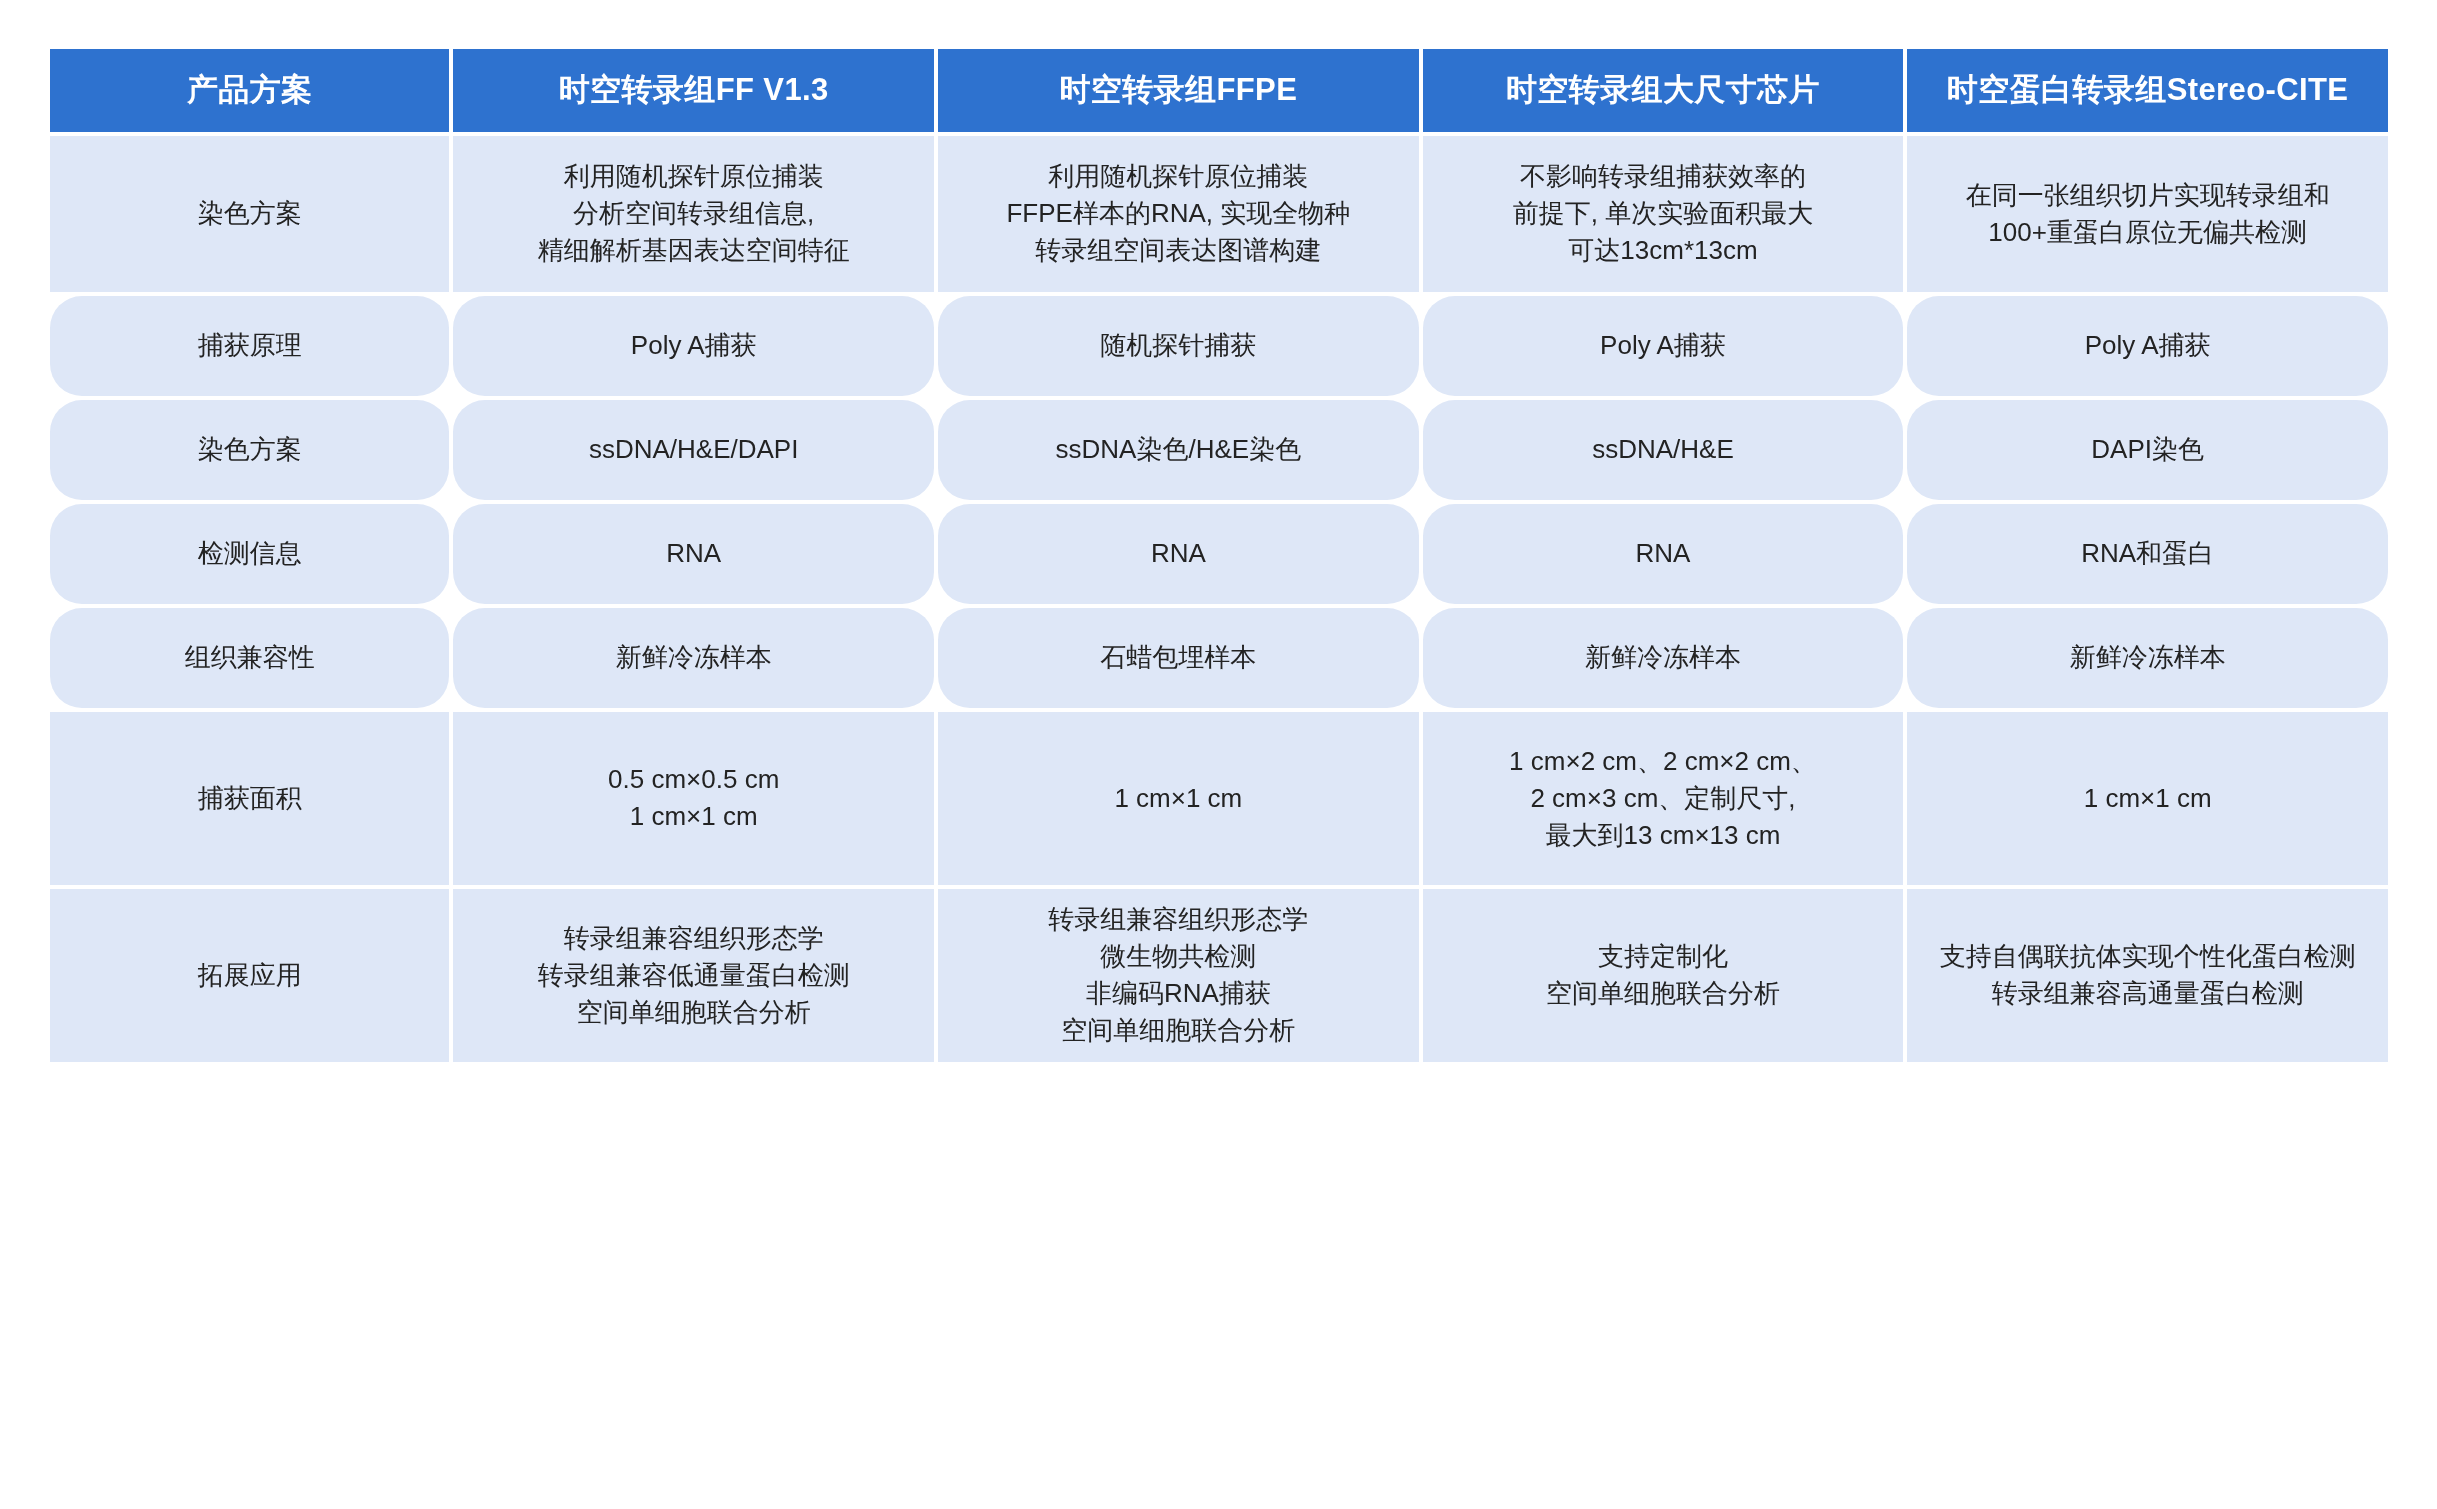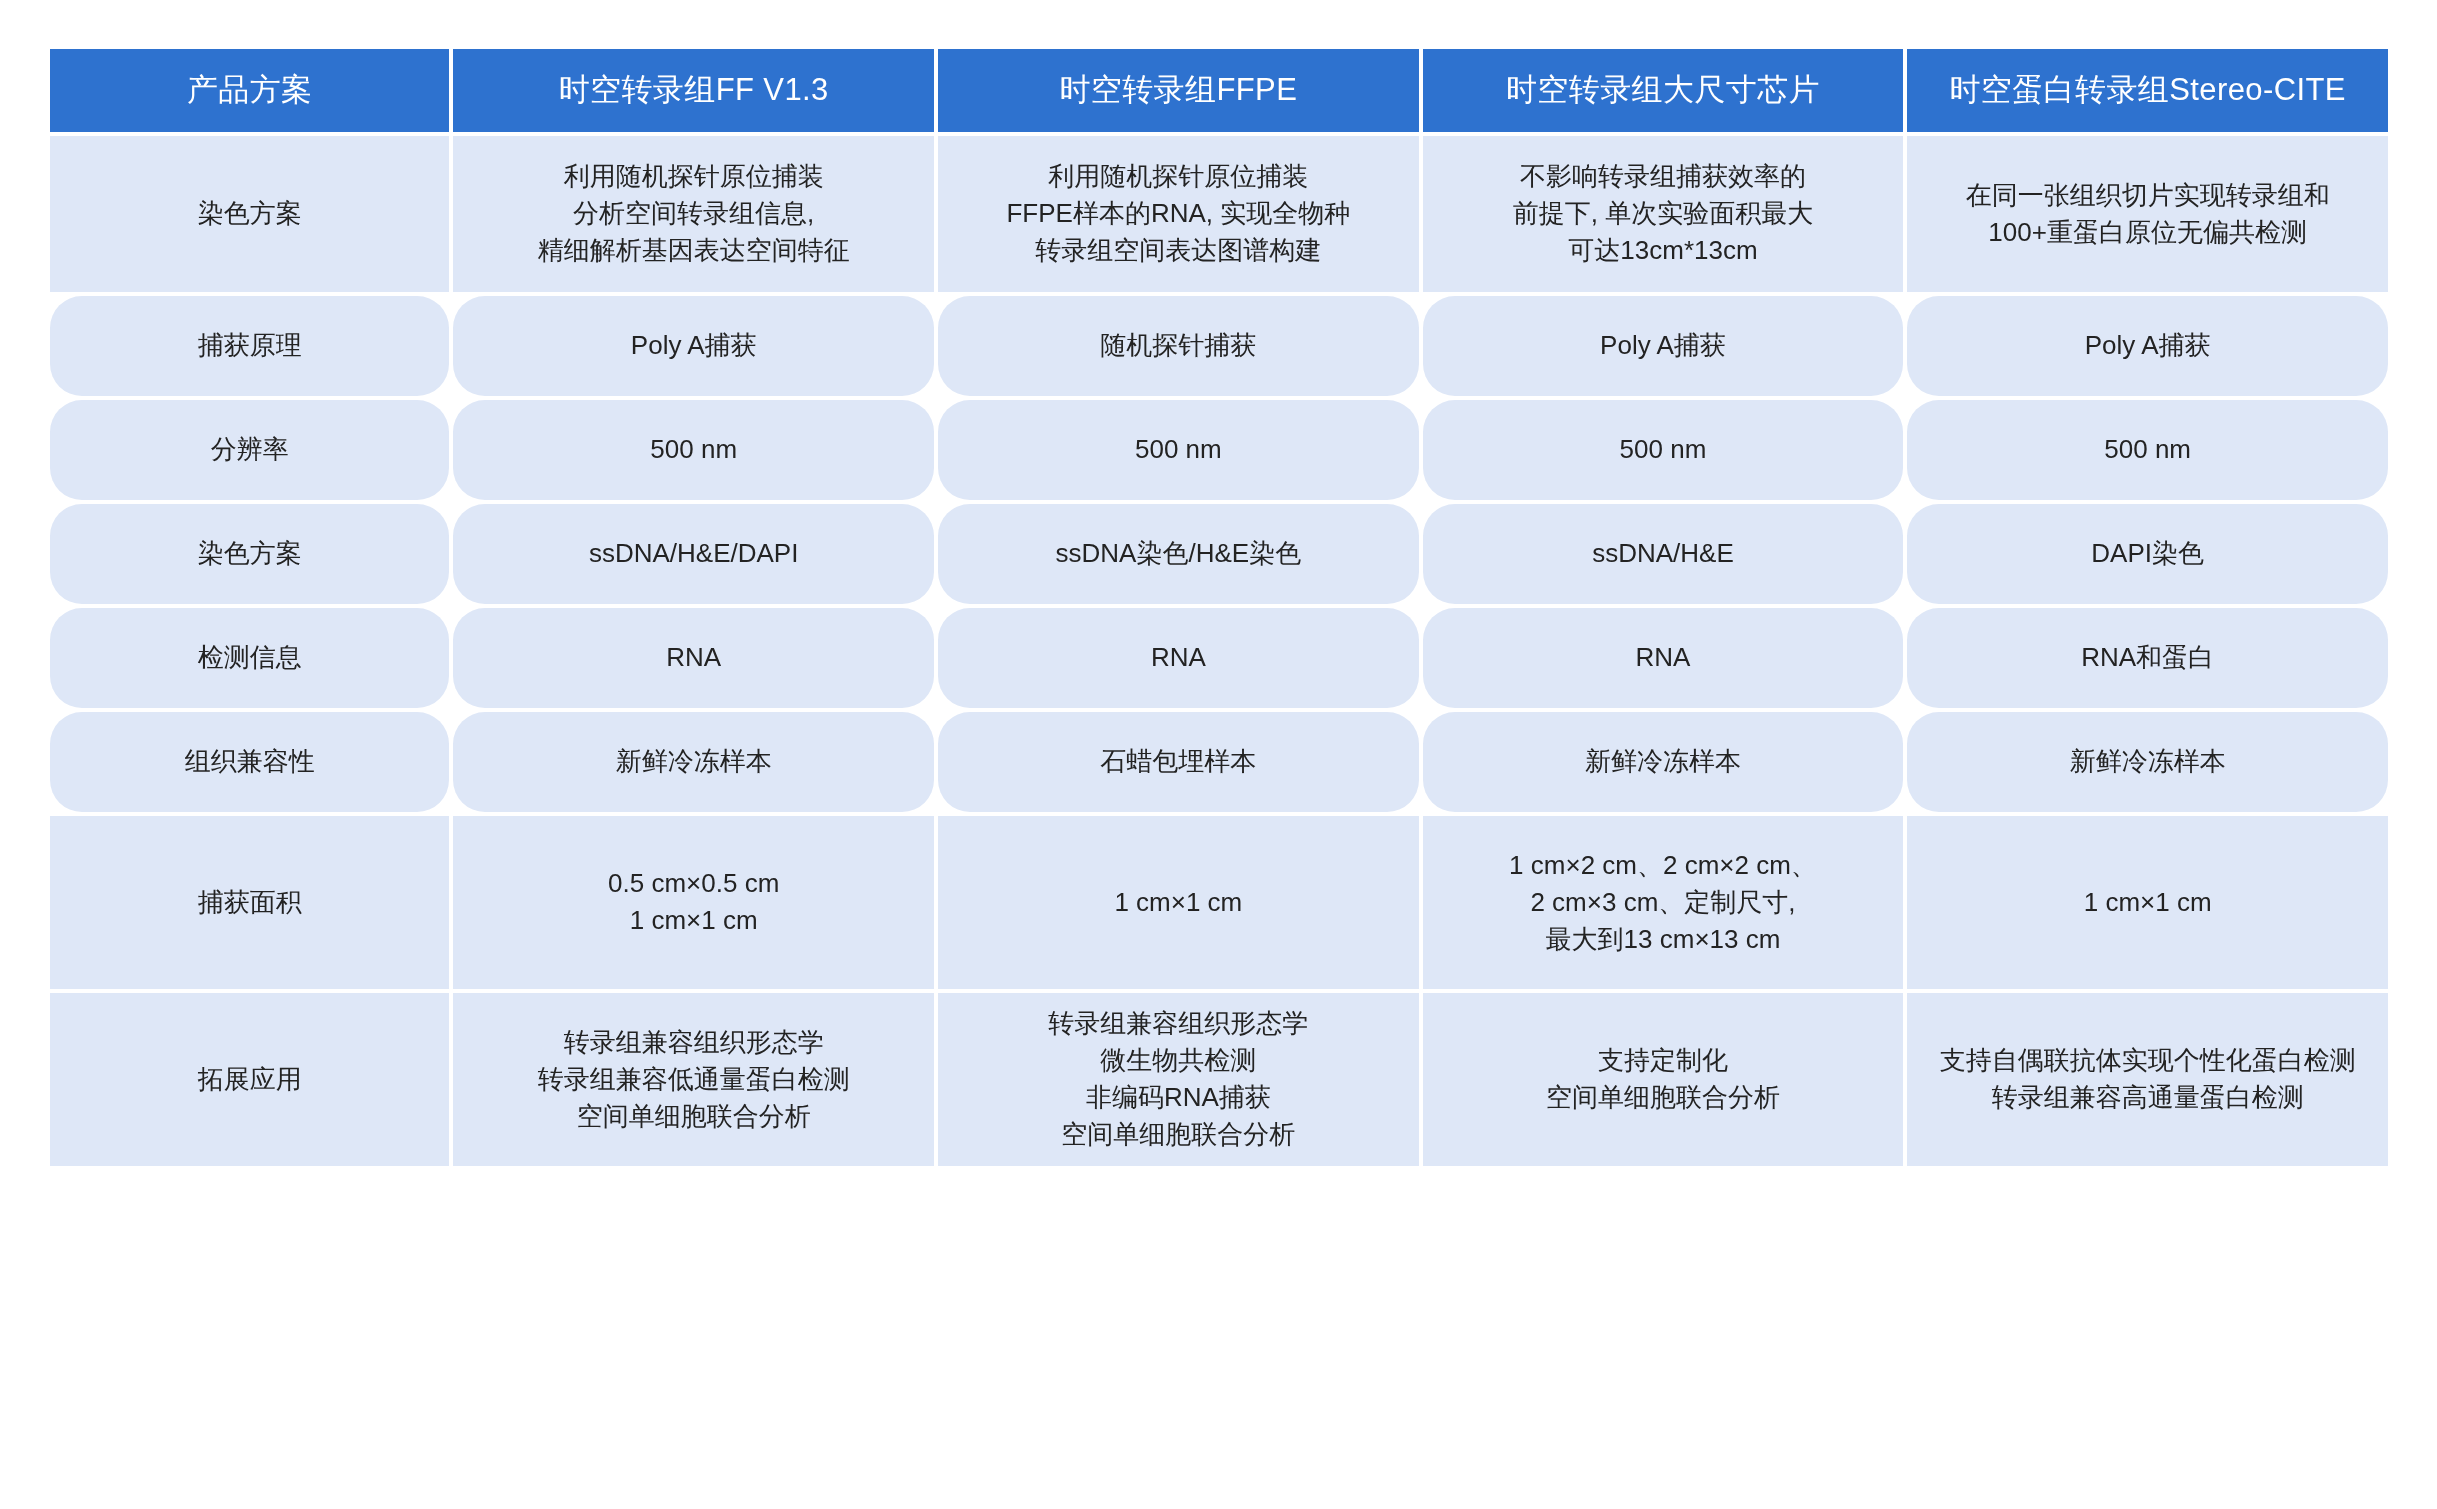--- a/index.html
+++ b/index.html
@@ -26,21 +26,21 @@
     width: 100%;
     table-layout: fixed;
   }
   table.compare col.c0 { width: 17.2%; }
   table.compare col.cx { width: 20.7%; }
 
   thead th {
     background: #2e72cf;
     color: #ffffff;
     font-size: 31px;
-    font-weight: normal;
+    font-weight: bold;
     letter-spacing: 0.4px;
     height: 73px;
     padding: 4.8px 8px;
     text-align: center;
     vertical-align: middle;
     border: 0;
   }
   thead th.first {
     background: #2e72cf;
   }
@@ -113,27 +113,20 @@
       </tr>
 
       <tr class="short">
         <td class="rowhead">捕获原理</td>
         <td>Poly A捕获</td>
         <td>随机探针捕获</td>
         <td>Poly A捕获</td>
         <td>Poly A捕获</td>
       </tr>
 
-      <tr class="short">
-        <td class="rowhead">分辨率</td>
-        <td>500 nm</td>
-        <td>500 nm</td>
-        <td>500 nm</td>
-        <td>500 nm</td>
-      </tr>
 
       <tr class="short">
         <td class="rowhead">染色方案</td>
         <td>ssDNA/H&amp;E/DAPI</td>
         <td>ssDNA染色/H&amp;E染色</td>
         <td>ssDNA/H&amp;E</td>
         <td>DAPI染色</td>
       </tr>
 
       <tr class="short">

